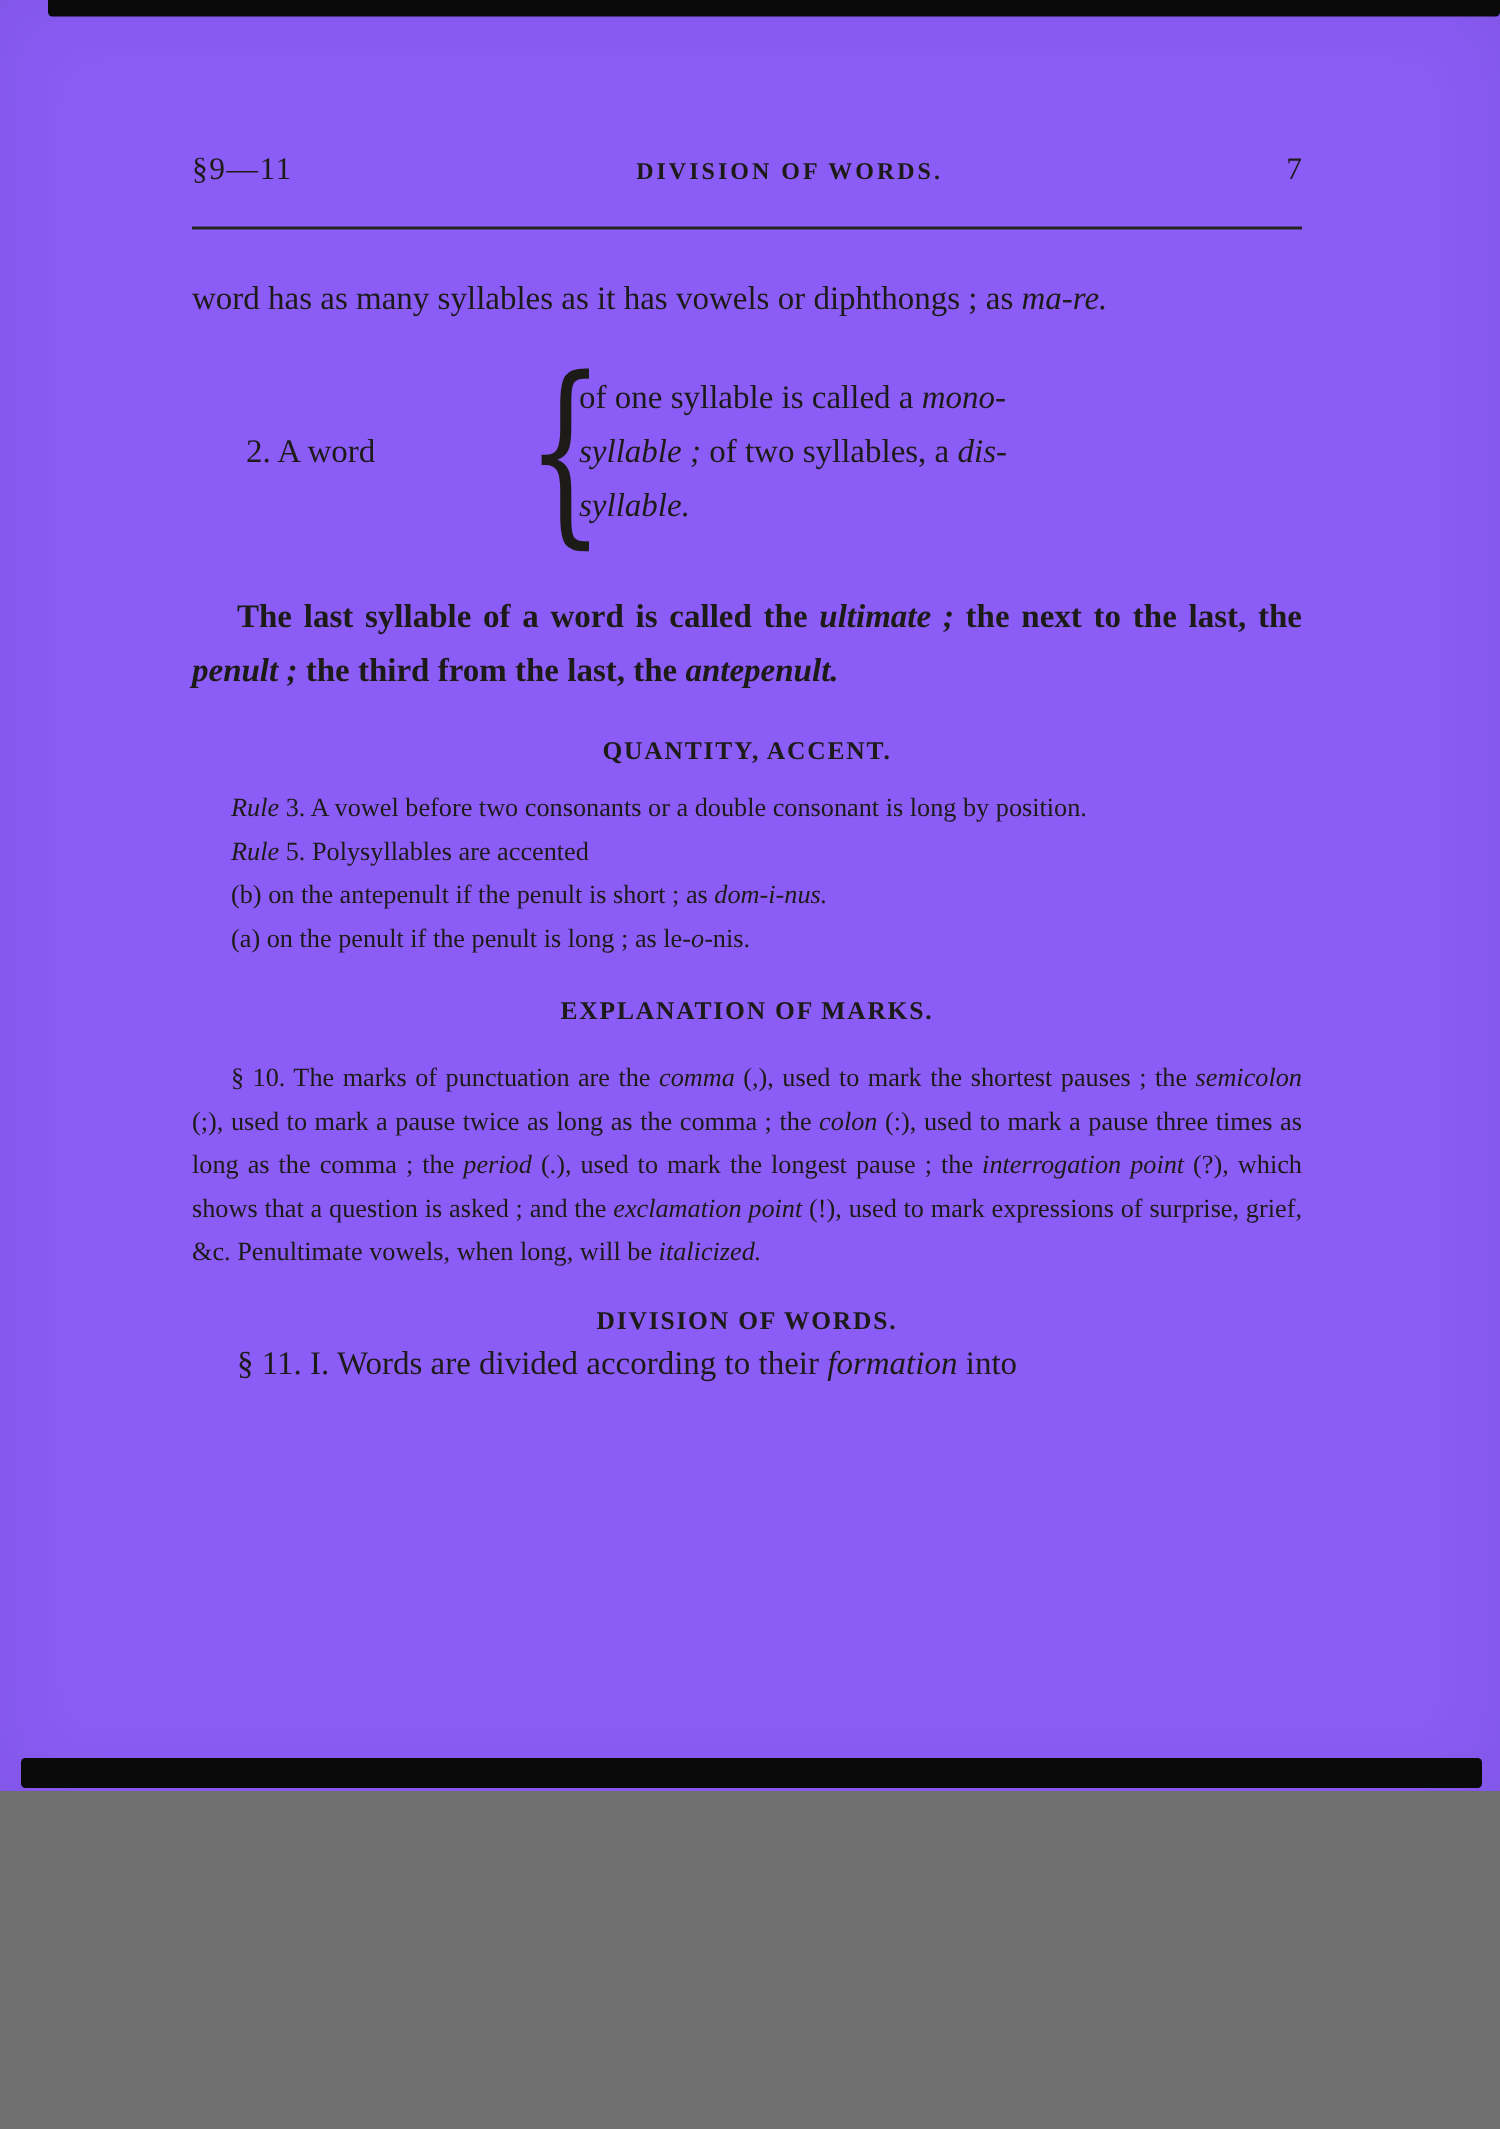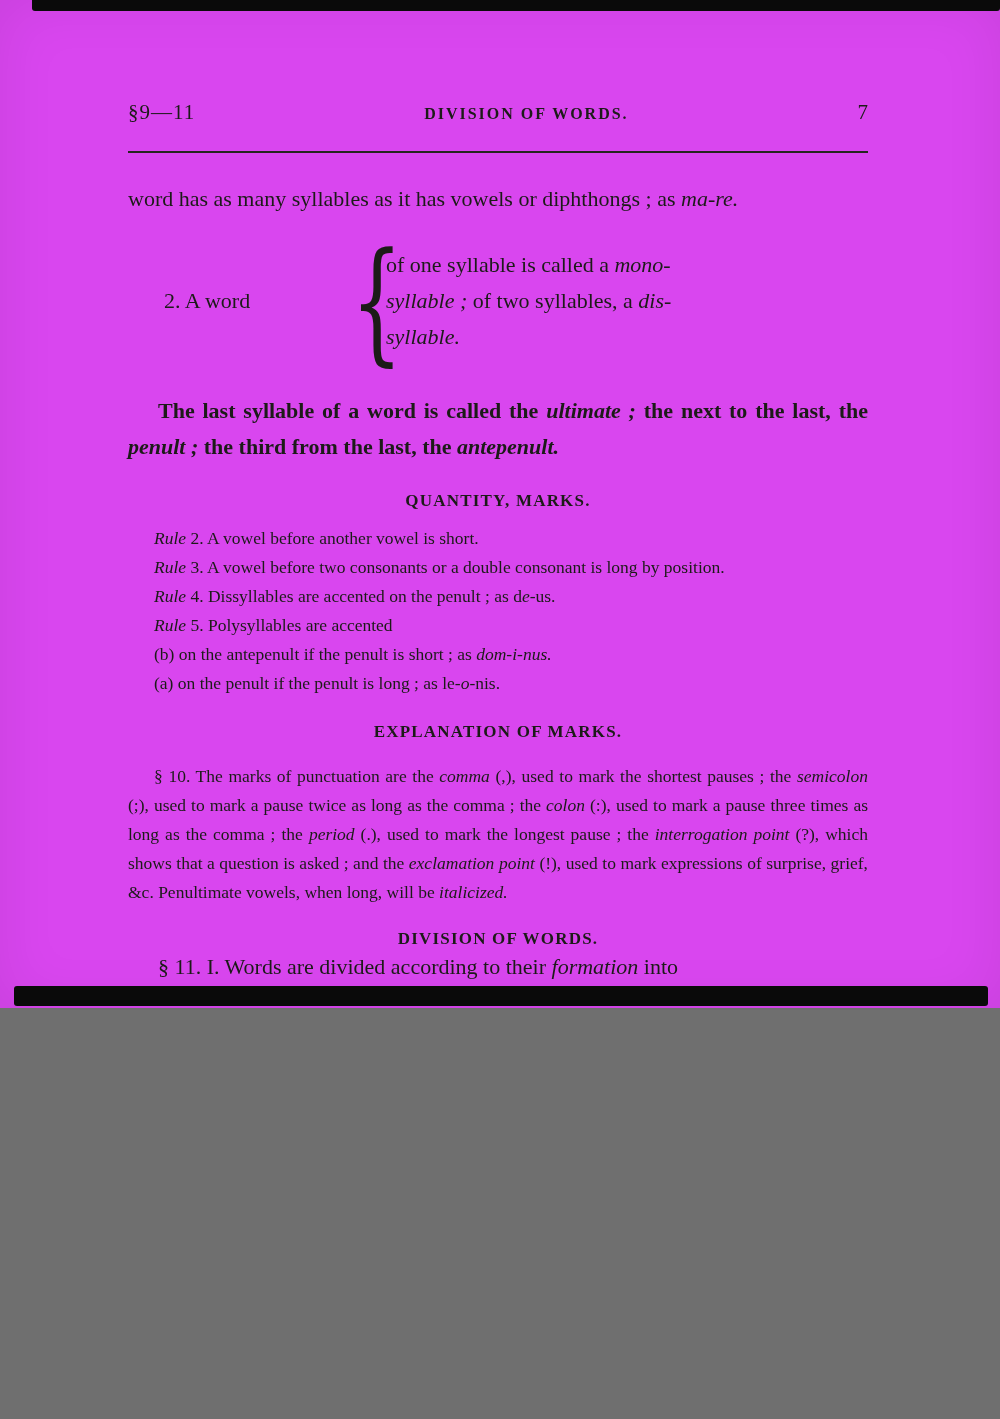--- a/index.html
+++ b/index.html
@@ -1,20 +1,20 @@
 <!DOCTYPE html>
 <html><head>
 <meta charset="utf-8">
 <style>
   html,body{margin:0;padding:0;background:#6f6f6f;}
   .page{
     position:relative;
-    width:1000px;height:1008px;
+    width:1000px;height:1194px;
     margin:0 auto;
-    background:#d946ef;
+    background:#8b5cf6;
     overflow:hidden;
     font-family:"Liberation Serif","DejaVu Serif",serif;
     color:#1c1b18;
     box-shadow:inset 0 0 60px rgba(0,0,0,0.08);
   }
   .scan-bar{position:absolute;background:#0a0a0a;}
   .scan-bar.top{left:32px;right:0;top:0;height:11px;border-radius:0 0 3px 3px;}
   .scan-bar.bottom{left:14px;right:12px;bottom:2px;height:20px;border-radius:3px;}
   .content{position:absolute;left:128px;width:740px;top:0;}
   .header{display:flex;justify-content:space-between;align-items:baseline;margin-top:100px;}
@@ -64,26 +64,24 @@
       <span class="brace-glyph">{</span>
       <div class="brace-lines">
         <div><span>of one syllable is called a </span><span class="it">mono-</span></div>
         <div><span class="it">syllable ;</span><span> of two syllables,  a  </span><span class="it">dis-</span></div>
         <div><span class="it">syllable.</span></div>
       </div>
     </div>
 
     <p class="p-main indent" style="margin-top:18px;font-weight:bold;"><span>The last syllable of a word is called the </span><span class="it">ultimate ;</span><span> the next to the last, the </span><span class="it">penult ;</span><span> the third from the last, the </span><span class="it">antepenult.</span></p>
 
-    <h3 class="heading">QUANTITY,  MARKS.</h3>
+    <h3 class="heading">QUANTITY,  ACCENT.</h3>
 
     <div class="rules">
-      <p class="p-small"><span class="it">Rule</span><span> 2.  A vowel before another vowel is short.</span></p>
       <p class="p-small"><span class="it">Rule</span><span> 3.  A vowel before two consonants or a  double  consonant  is long by position.</span></p>
-      <p class="p-small"><span class="it">Rule</span><span> 4.  Dissyllables are accented on the penult ;  as </span><span>d</span><span class="it">e</span><span>-us.</span></p>
       <p class="p-small"><span class="it">Rule</span><span> 5.  Polysyllables are accented</span></p>
       <p class="p-small"><span>(b) on the antepenult if the penult is short ; as </span><span class="it">dom-i-nus.</span></p>
       <p class="p-small"><span>(a) on the penult if the penult is long ;  as le-</span><span class="it">o</span><span>-nis.</span></p>
     </div>
 
     <h3 class="heading" style="margin-top:24px;">EXPLANATION OF MARKS.</h3>
 
     <p class="p-small justify"><span>§ 10.  The marks of punctuation are the </span><span class="it">comma</span><span> (,),  used  to  mark the shortest pauses ;  the </span><span class="it">semicolon</span><span> (;), used to mark a pause twice as long as the comma ;  the </span><span class="it">colon</span><span> (:),  used to mark a pause three  times as long as the  comma ;  the </span><span class="it">period</span><span> (.),  used  to  mark  the  longest pause ;  the </span><span class="it">interrogation point</span><span> (?), which shows that a  question  is asked ;  and the </span><span class="it">exclamation point</span><span> (!),  used to  mark  expressions  of surprise, grief, &amp;c.   Penultimate vowels, when long,  will  be  </span><span class="it">italicized.</span></p>
 
     <h3 class="heading" style="margin-top:22px;">DIVISION OF WORDS.</h3>

